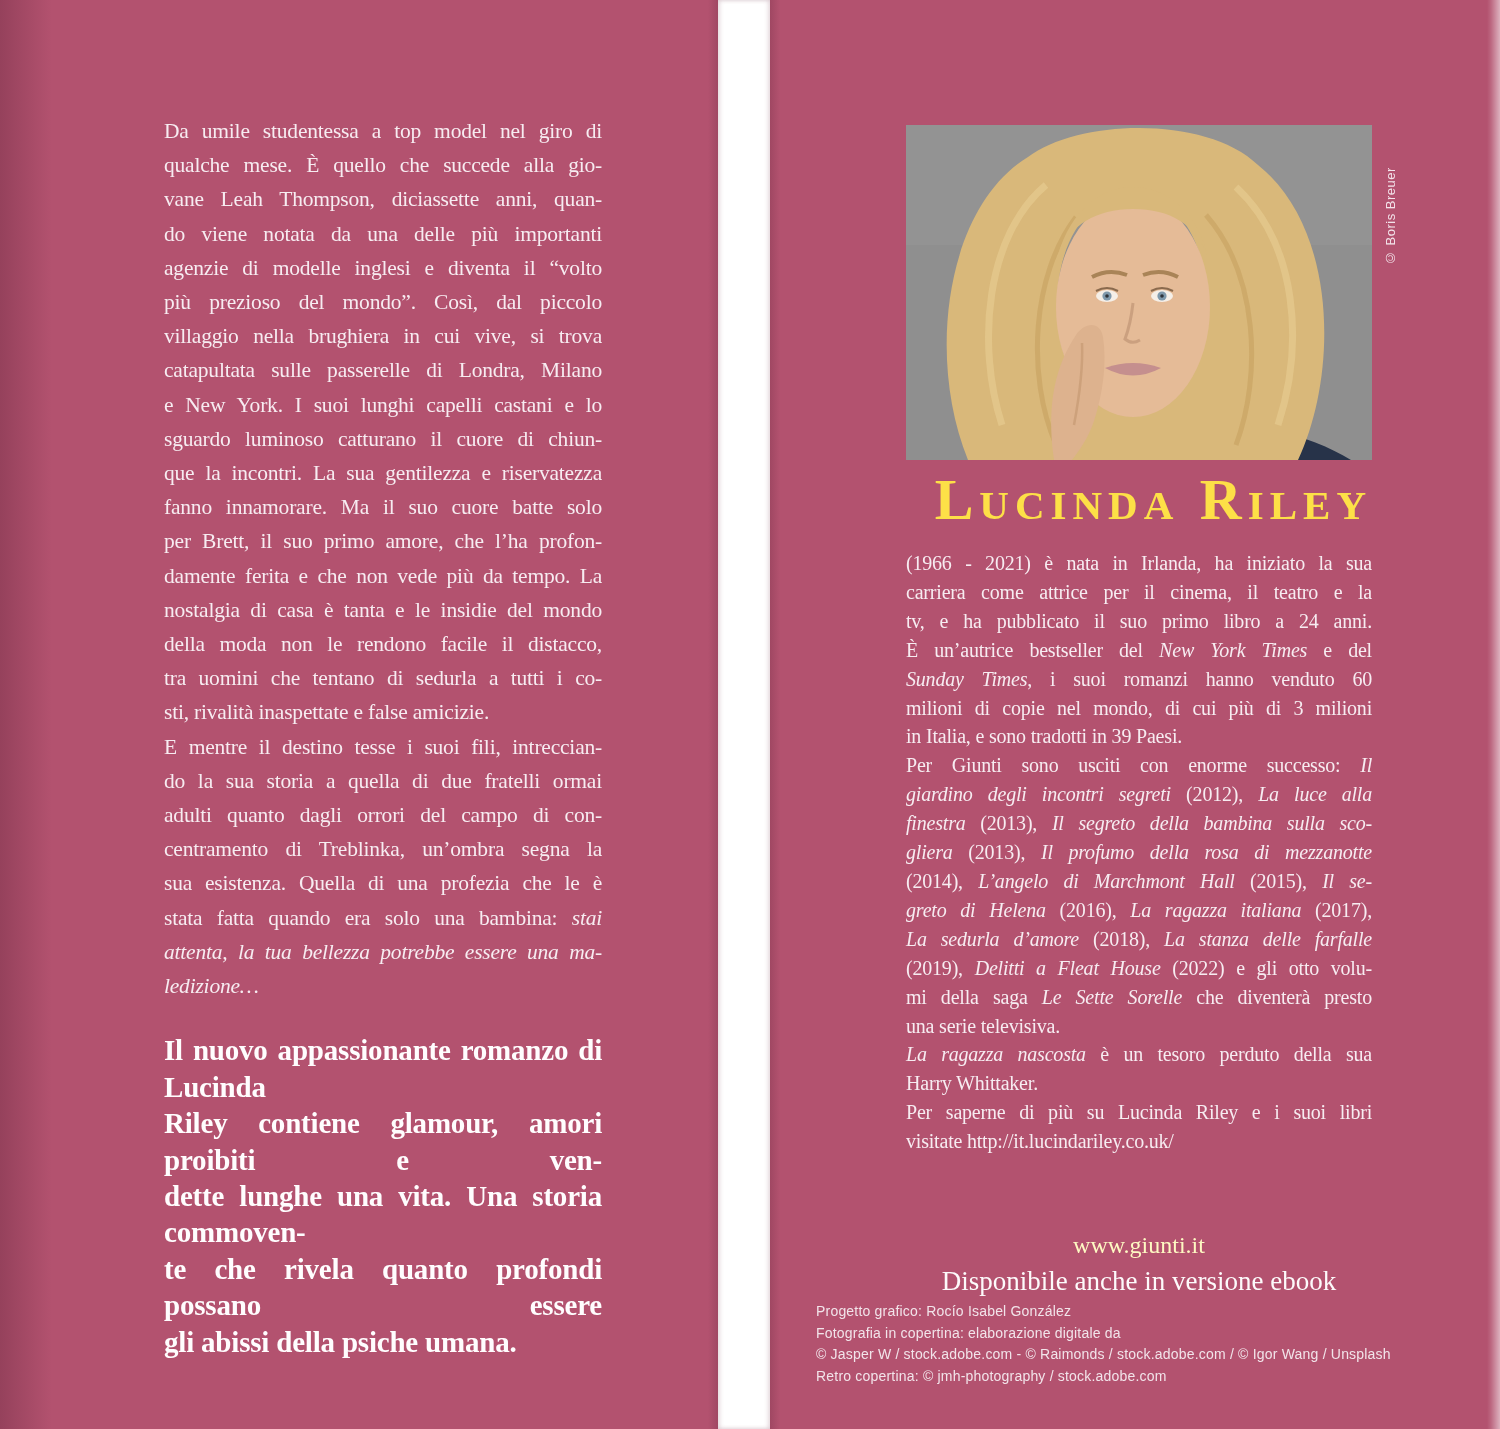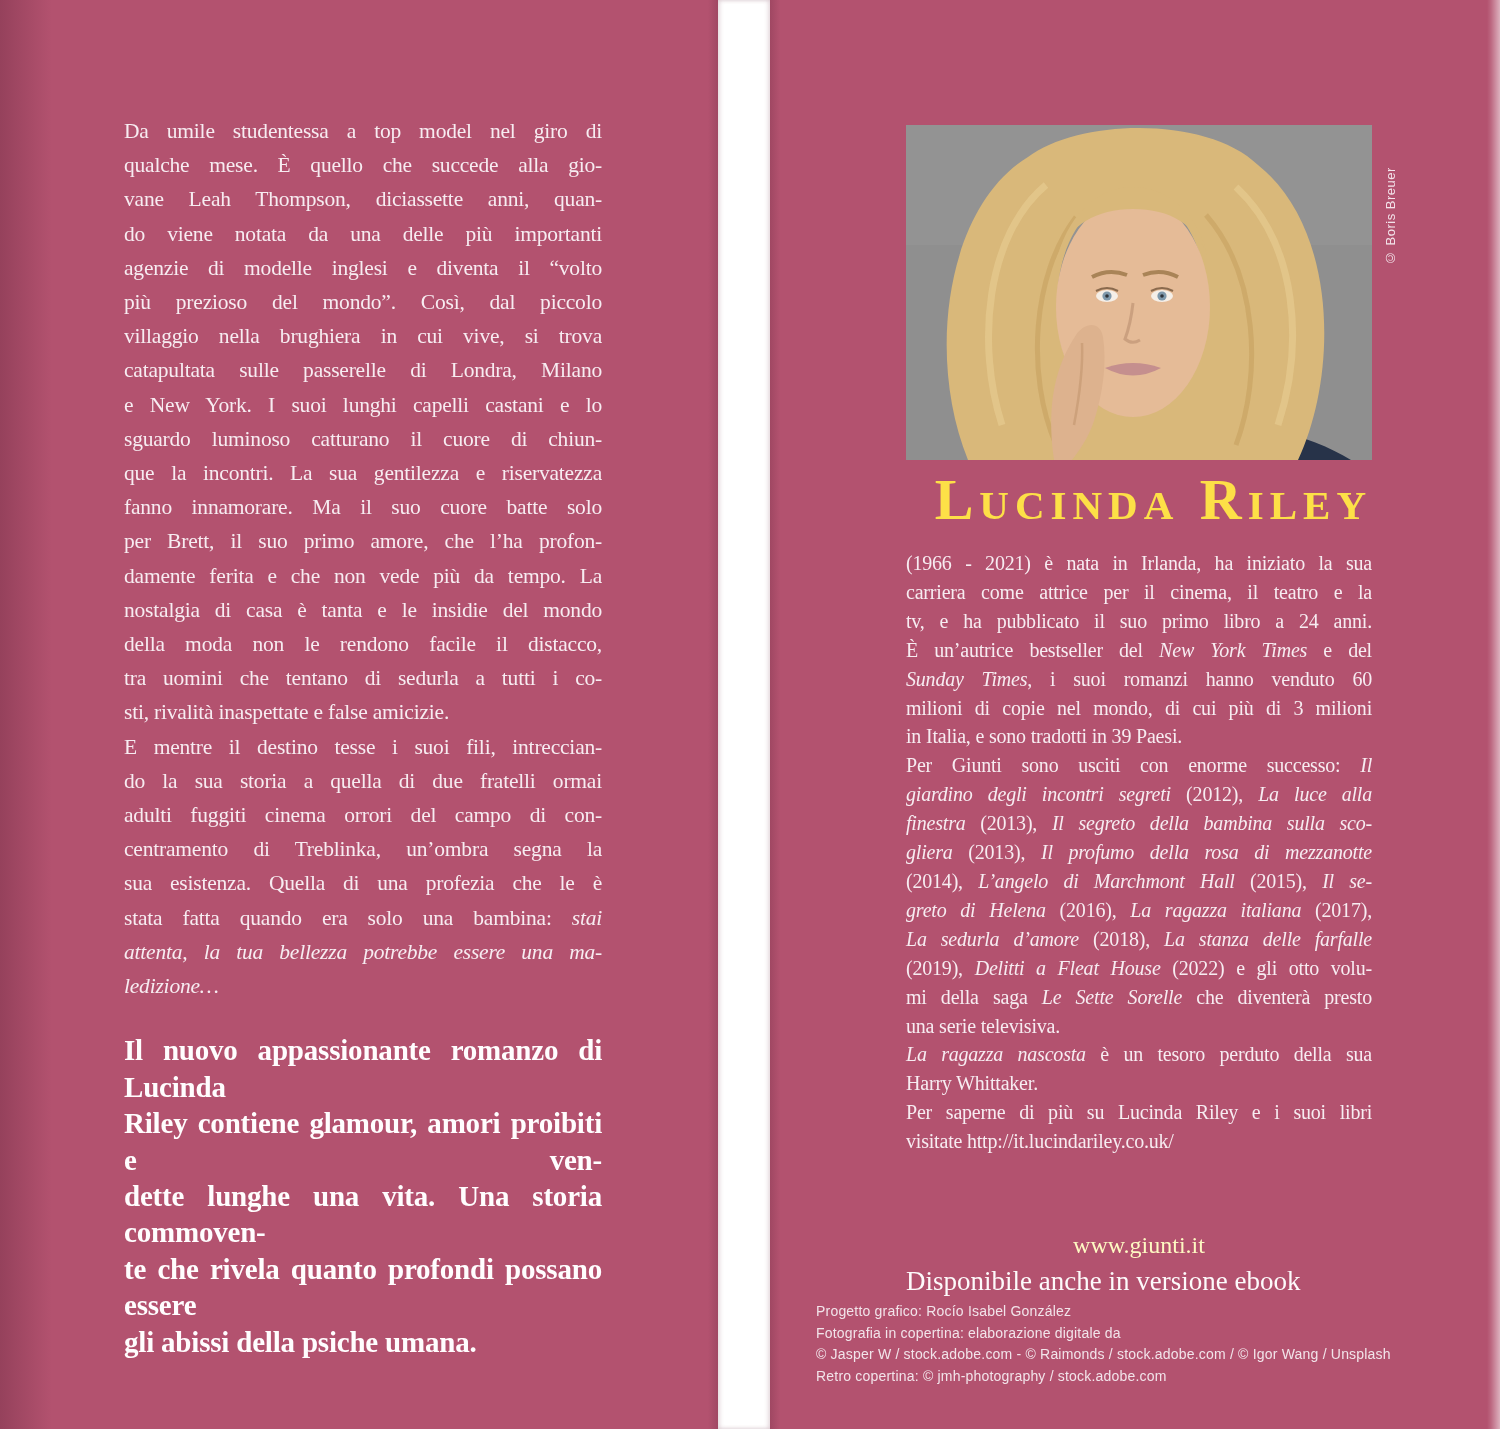--- a/index.html
+++ b/index.html
@@ -40,21 +40,21 @@
     background:linear-gradient(270deg, rgba(255,255,255,.55), rgba(255,255,255,.12) 70%, rgba(255,255,255,0));
     pointer-events:none;
   }
 
   
   .left-text {
     position:absolute; left:124px; top:114px; width:478px;
     color:#f7ecf1;
   }
   .left-text .para {
-    font-size:21.5px; line-height:34.2px; letter-spacing:-0.2px;
+    font-size:21.5px; line-height:34.2px; letter-spacing:-0.2px;margin-left:40px;
   }
   .left-text .para.promo {
     margin-top:29px; font-weight:bold; color:#fffdfe;
     font-size:29px; line-height:36.4px;
   }
 
   
   .jtext .ln { text-align:justify; text-align-last:justify; }
   .jtext .ln-last { text-align-last:left; }
 
@@ -79,21 +79,21 @@
   .bio {
     position:absolute; left:136px; top:549px; width:466px;
     color:#f7ecf1; font-size:20px; line-height:28.9px; letter-spacing:-0.2px;
   }
   .site {
     position:absolute; left:136px; top:1232px; width:466px;
     text-align:center; color:#fef9c3; font-size:24px;
   }
   .ebook {
     position:absolute; left:136px; top:1266px; width:466px;
-    color:#fdfafb; font-size:27px;
+    text-align:center; color:#fdfafb; font-size:27px;
   }
   .credits {
     position:absolute; left:46px; top:1301px; width:644px;
     text-align:center; color:#f2e4ea;
     font-family:"Liberation Sans", sans-serif;
     font-size:14px; line-height:21.5px; letter-spacing:.2px;
   }
   .credits .ln { text-align:left; }
   i { }
 </style>
@@ -120,21 +120,21 @@
           <div class="ln">per Brett, il suo primo amore, che l’ha profon-</div>
           <div class="ln">damente ferita e che non vede più da tempo. La</div>
           <div class="ln">nostalgia di casa è tanta e le insidie del mondo</div>
           <div class="ln">della moda non le rendono facile il distacco,</div>
           <div class="ln">tra uomini che tentano di sedurla a tutti i co-</div>
           <div class="ln ln-last">sti, rivalità inaspettate e false amicizie.</div>
         </div>
       <div class="para jtext">
           <div class="ln">E mentre il destino tesse i suoi fili, intreccian-</div>
           <div class="ln">do la sua storia a quella di due fratelli ormai</div>
-          <div class="ln">adulti fuggiti cinema orrori del campo di con-</div>
+          <div class="ln">adulti quanto dagli orrori del campo di con-</div>
           <div class="ln">centramento di Treblinka, un’ombra segna la</div>
           <div class="ln">sua esistenza. Quella di una profezia che le è</div>
           <div class="ln">stata fatta quando era solo una bambina: <i>stai</i></div>
           <div class="ln"><i>attenta, la tua bellezza potrebbe essere una ma-</i></div>
           <div class="ln ln-last"><i>ledizione…</i></div>
         </div>
       <div class="para promo jtext">
           <div class="ln">Il nuovo appassionante romanzo di Lucinda</div>
           <div class="ln">Riley contiene glamour, amori proibiti e ven-</div>
           <div class="ln">dette lunghe una vita. Una storia commoven-</div>

